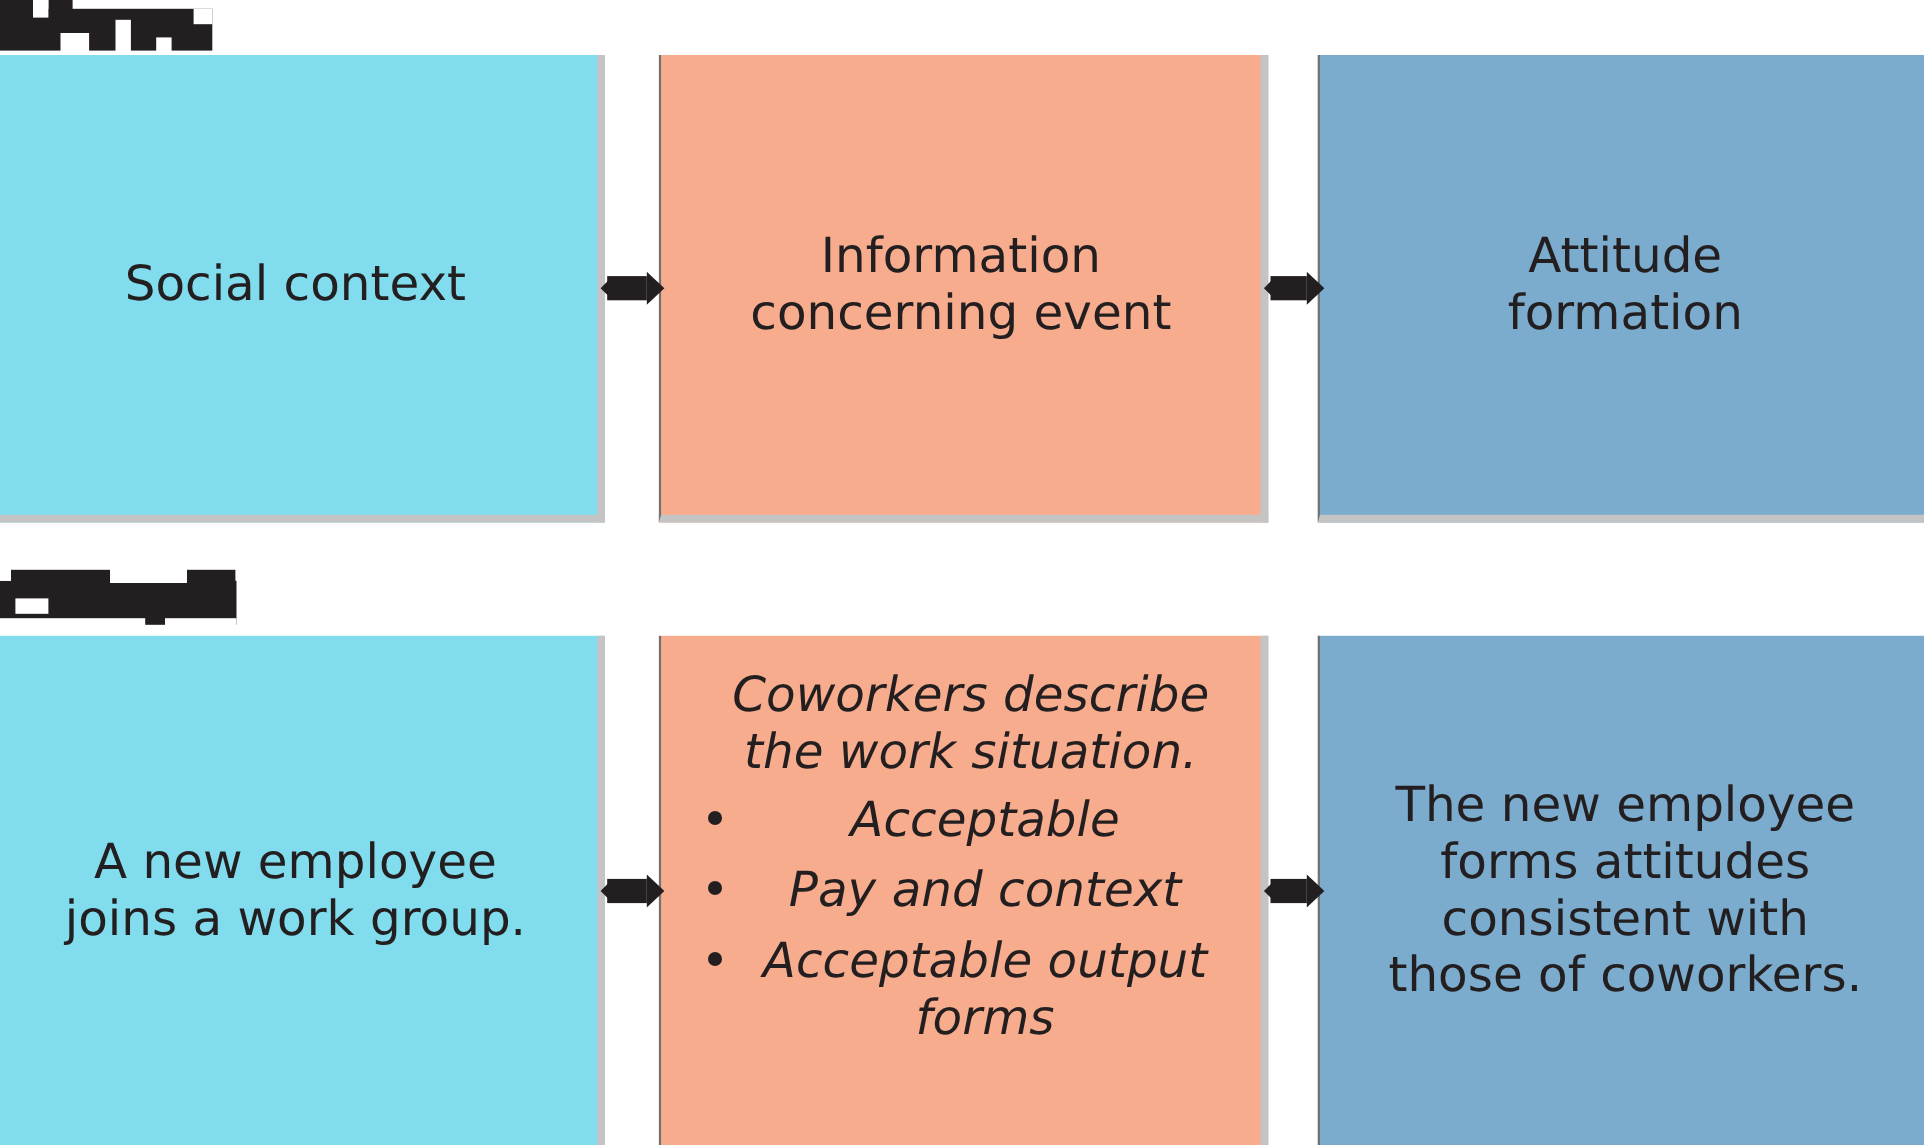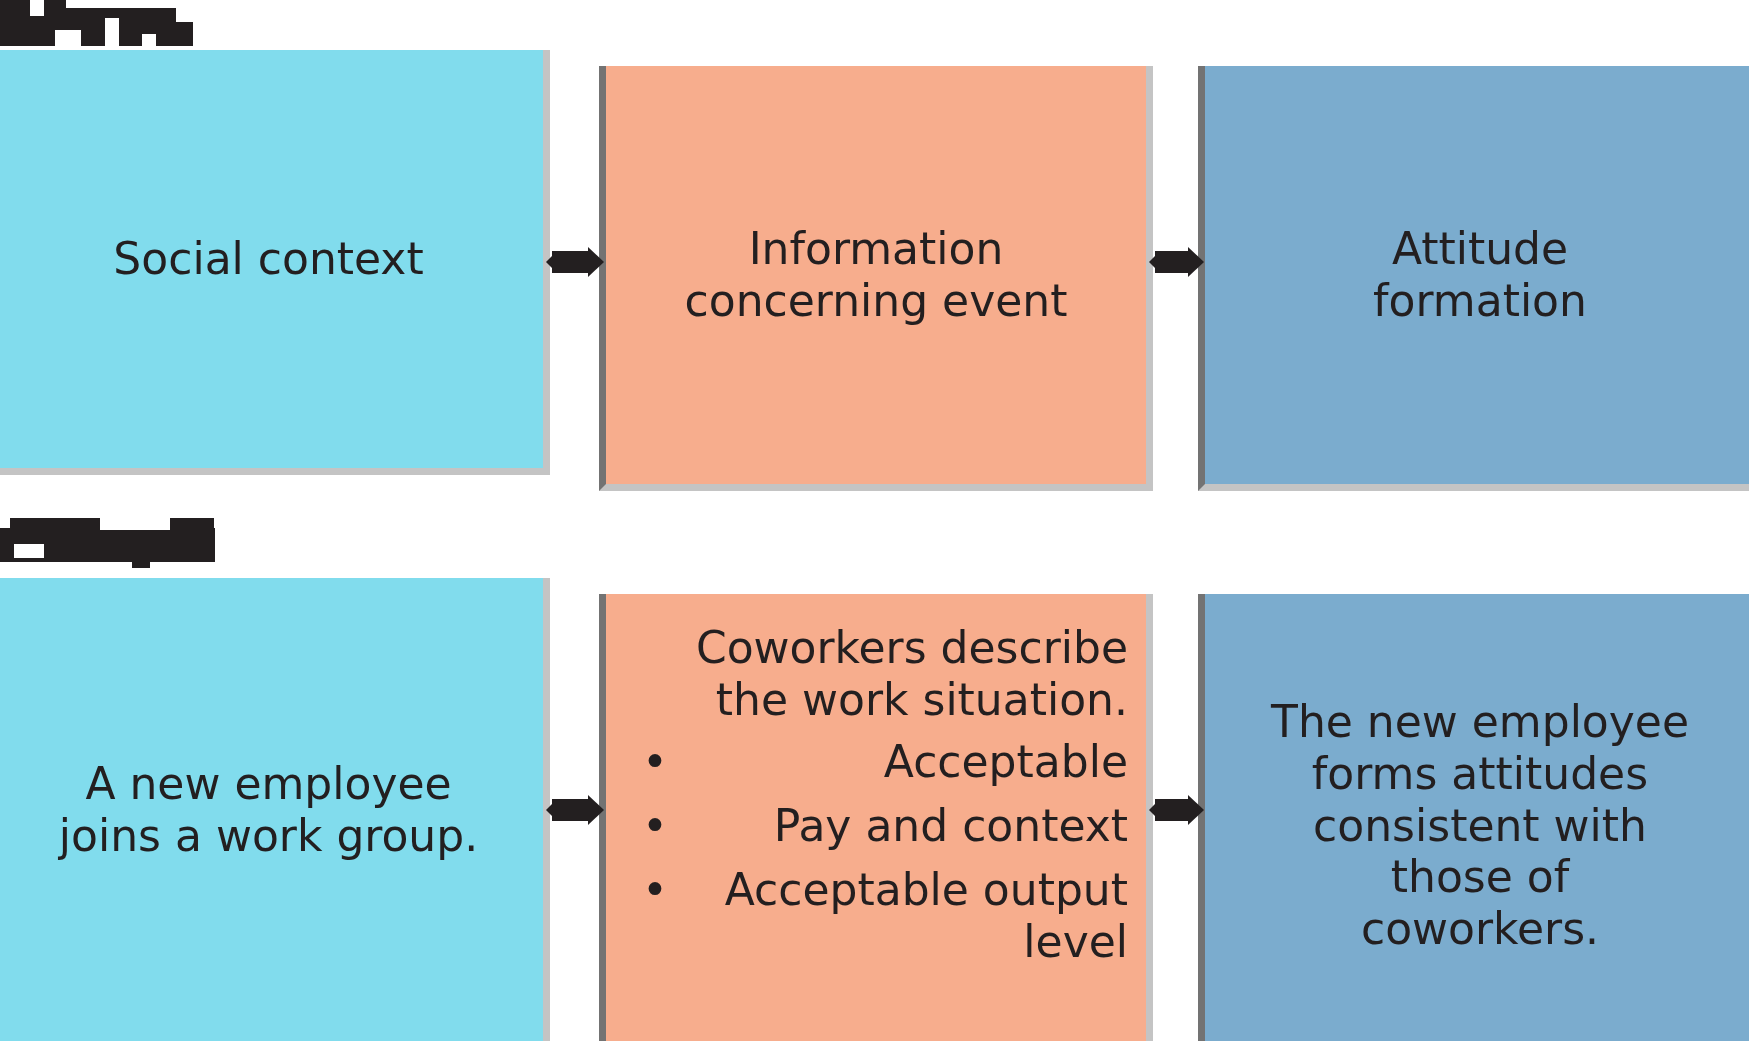--- a/index.html
+++ b/index.html
@@ -49,21 +49,21 @@
     padding: 0 14px;
     box-sizing: border-box;
   }
 
   .c-cyan   { background: #81dced; }
   .c-salmon { background: #f7ad8d; }
   .c-blue   { background: #7bacce; }
 
   
   .edge-b { border-bottom: 7px solid #c4c4c4; }
-  .edge-l { border-left: 7px solid #737373; margin-top: 16px; }
+  .edge-l { border-left: 2px solid #737373; }
   .edge-r { border-right: 7px solid #c4c4c4; }
 
   
   .arrow {
     position: absolute;
     height: 0;
     width: 0;
   }
   .arrow .shaft {
     position: absolute;
@@ -91,21 +91,22 @@
     border-bottom: 9px solid transparent;
     border-right: 9px solid #231f20;
   }
 
   
   .box-list {
     display: block;
     width: 100%;
     box-sizing: border-box;
     padding: 0 18px 0 36px;
-    text-align: right;
+    text-align: center;
+    font-style: italic;
   }
   .box-list .lead {
     display: block;
     margin: 0 0 10px 0;
   }
   .box-list ul {
     margin: 0;
     padding: 0 0 0 26px;
     list-style: none;
   }
@@ -183,21 +184,21 @@
         <li>
           <span class="bullet">•</span>
           <span>Acceptable</span>
         </li>
         <li>
           <span class="bullet">•</span>
           <span>Pay and context</span>
         </li>
         <li>
           <span class="bullet">•</span>
-          <span>Acceptable output level</span>
+          <span>Acceptable output forms</span>
         </li>
       </ul>
     </span>
   </div>
 
   <div class="flow-box c-blue edge-l" style="left:1198px; top:578px; width:557px; height:463px; font-size:44px;">
     <span class="box-text" style="padding:0 60px;">The new employee forms attitudes consistent with those of coworkers.</span>
   </div>
 
   <div class="arrow" style="left:546px; top:810px;">

